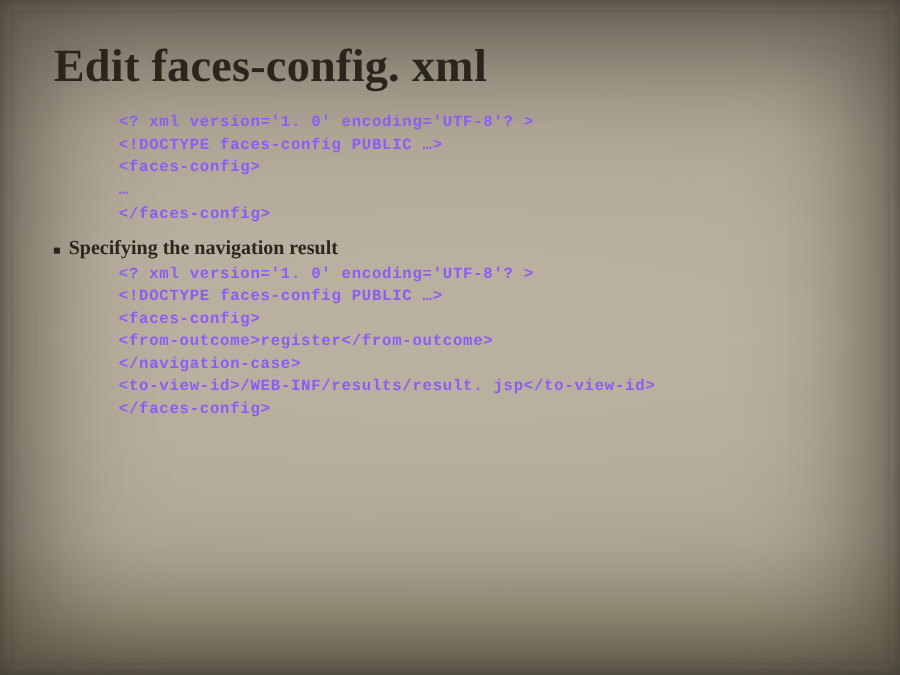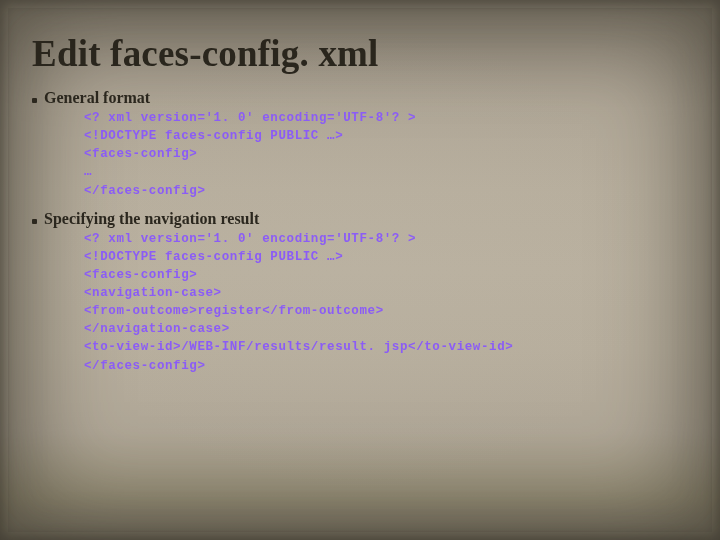--- a/index.html
+++ b/index.html
@@ -42,20 +42,21 @@
     position: absolute;
     inset: 8px;
     pointer-events: none;
     border: 1px solid rgba(60,55,45,0.15);
     box-shadow: inset 0 0 40px rgba(60,55,45,0.2);
   }
   .page {
     position: relative;
     padding: 32px 30px 0 30px;
     color: #2c281f;
+    margin-left: 11px;
   }
   .title {
     font-family: Georgia, 'Times New Roman', serif;
     font-weight: bold;
     font-size: 37px;
     color: #2a261d;
     margin: 0 0 14px 2px;
     letter-spacing: 0.2px;
   }
   .bullet-row {
@@ -91,40 +92,35 @@
     letter-spacing: 0.6px;
   }
 </style>
 </head>
 <body>
 
 <div class="page">
 
   <h1 class="title">Edit faces-config. xml</h1>
 
-  <div class="bullet-row">
-    <div class="bullet-dot"></div>
-    <div class="bullet-text">General format</div>
-  </div>
   <div class="code-block">
     <div class="code-line">&lt;? xml version='1. 0' encoding='UTF-8'? &gt;</div>
     <div class="code-line">&lt;!DOCTYPE faces-config PUBLIC …&gt;</div>
     <div class="code-line">&lt;faces-config&gt;</div>
     <div class="code-line">…</div>
     <div class="code-line">&lt;/faces-config&gt;</div>
   </div>
 
   <div class="bullet-row">
     <div class="bullet-dot"></div>
     <div class="bullet-text">Specifying the navigation result</div>
   </div>
   <div class="code-block">
     <div class="code-line">&lt;? xml version='1. 0' encoding='UTF-8'? &gt;</div>
     <div class="code-line">&lt;!DOCTYPE faces-config PUBLIC …&gt;</div>
     <div class="code-line">&lt;faces-config&gt;</div>
-    <div class="code-line">&lt;navigation-case&gt;</div>
     <div class="code-line">&lt;from-outcome&gt;register&lt;/from-outcome&gt;</div>
     <div class="code-line">&lt;/navigation-case&gt;</div>
     <div class="code-line">&lt;to-view-id&gt;/WEB-INF/results/result. jsp&lt;/to-view-id&gt;</div>
     <div class="code-line">&lt;/faces-config&gt;</div>
   </div>
 
 </div>
 
 </body></html>

